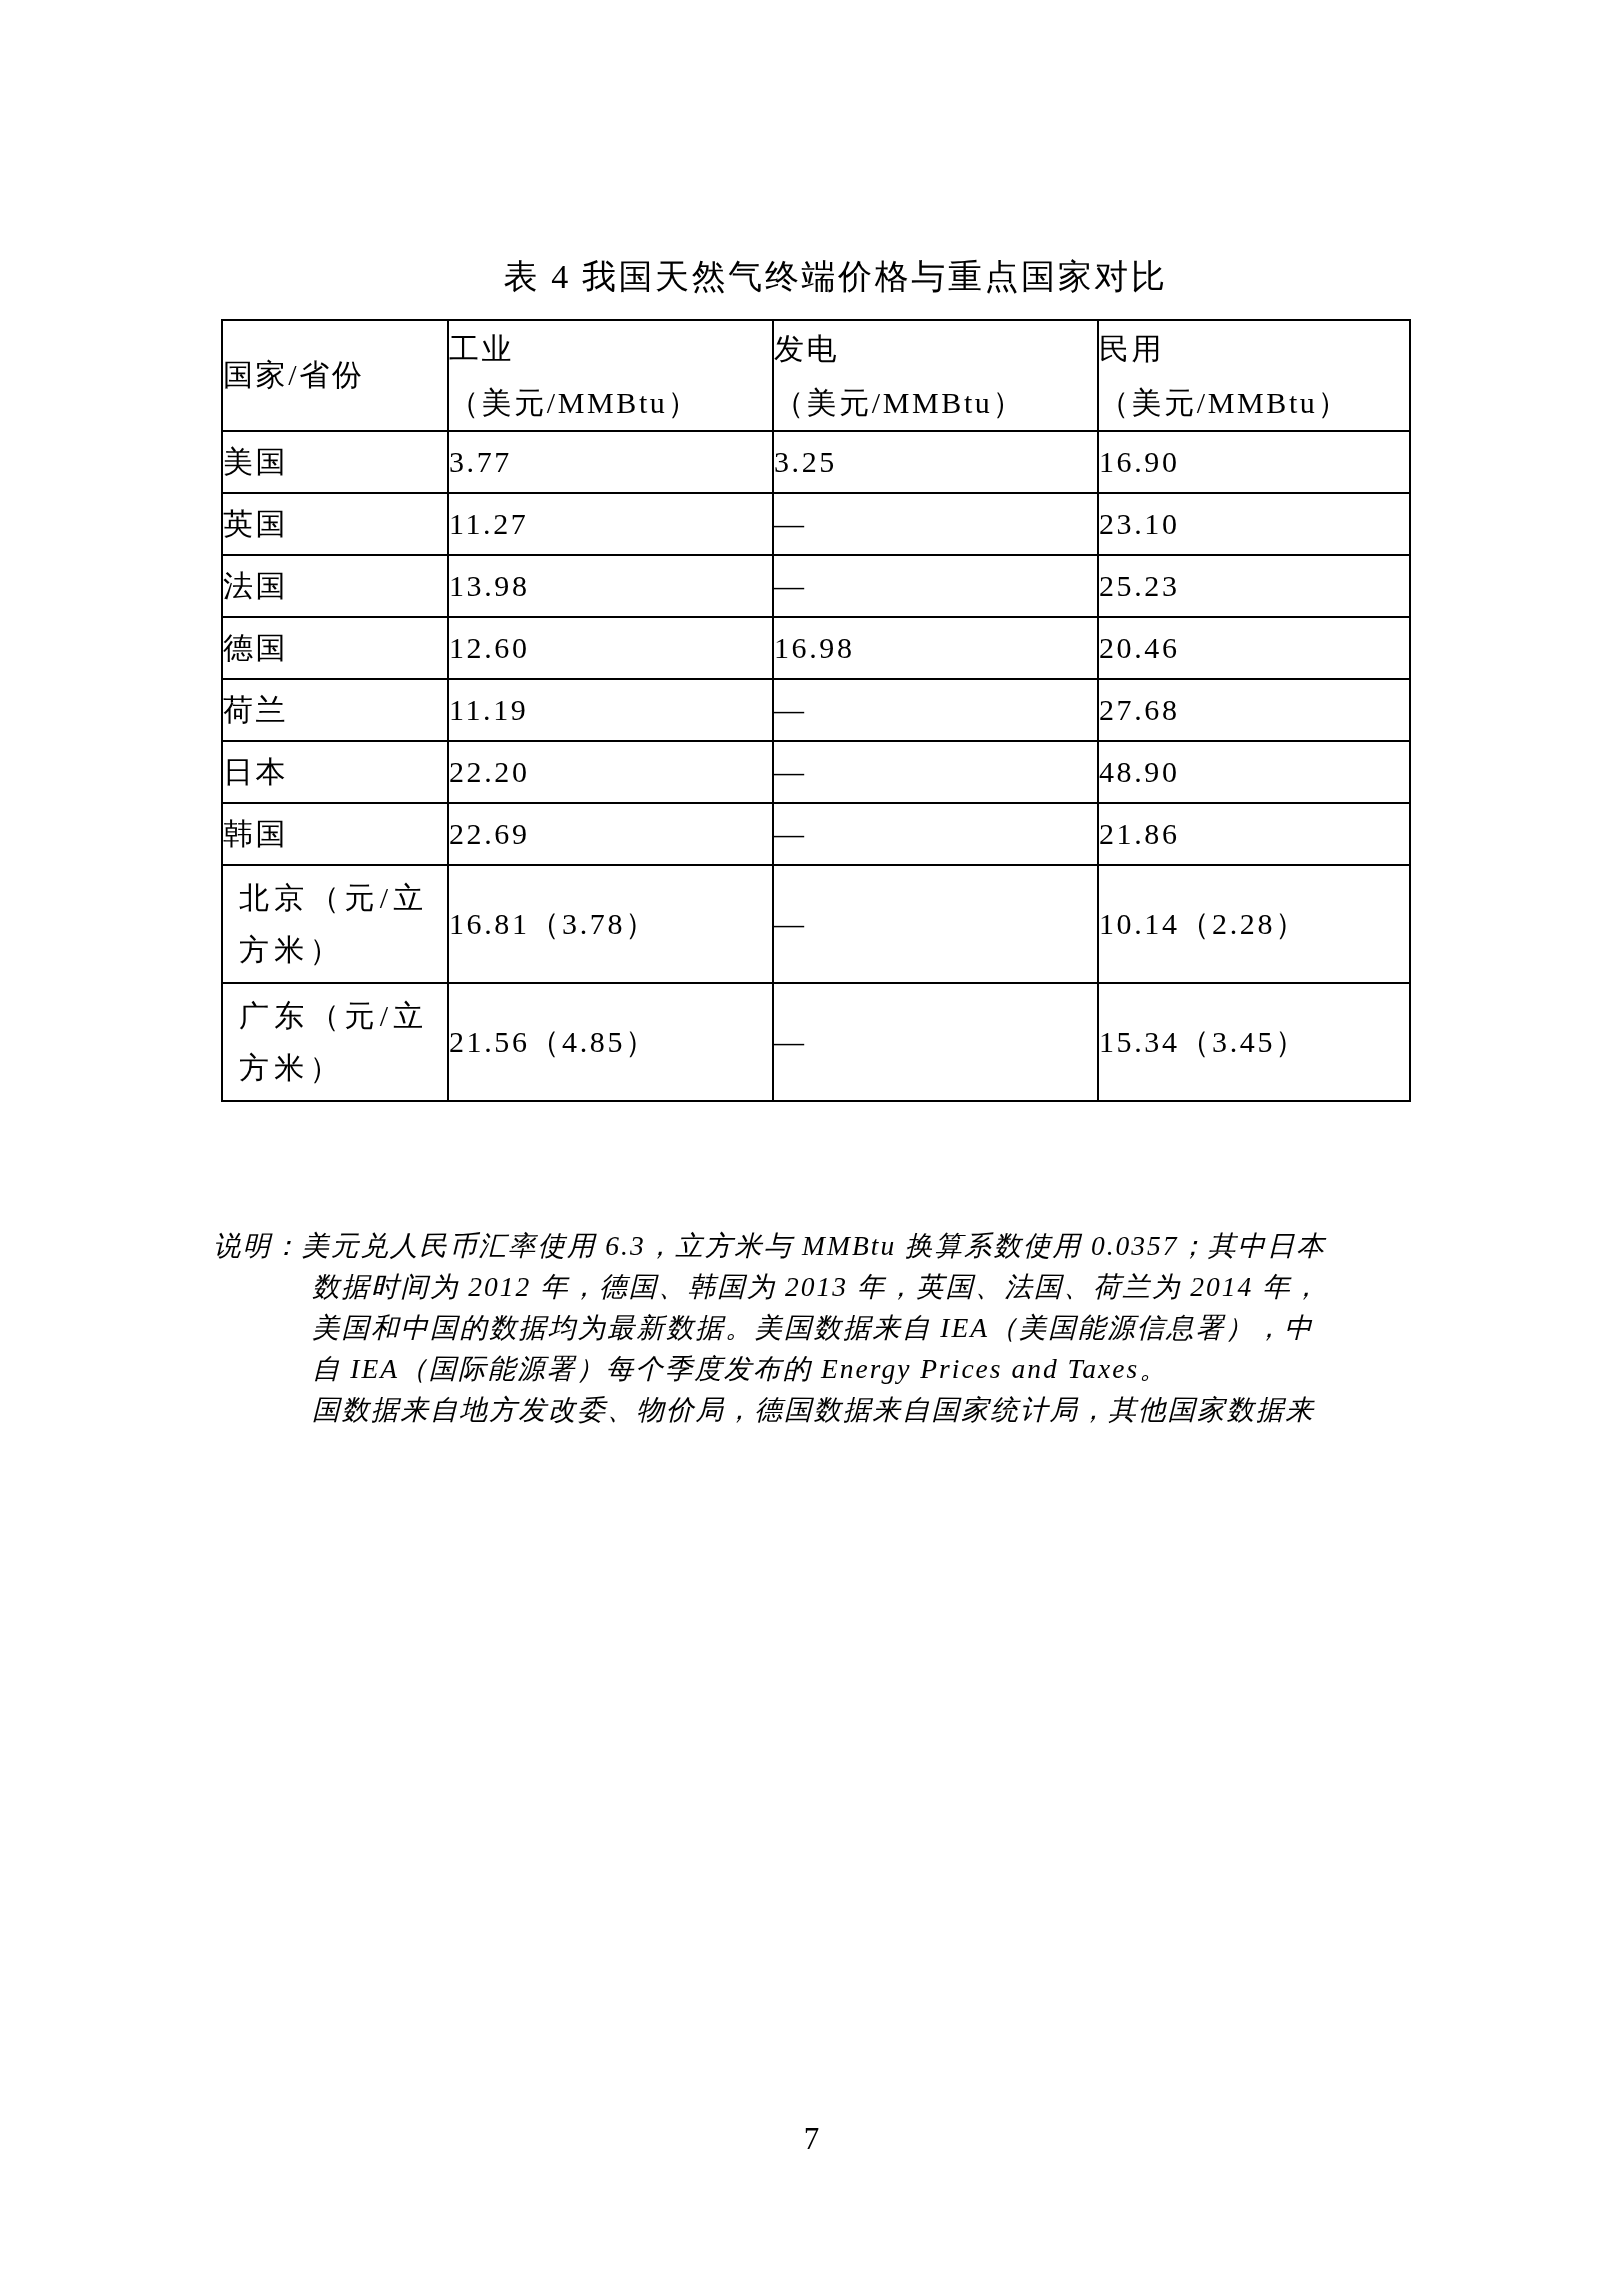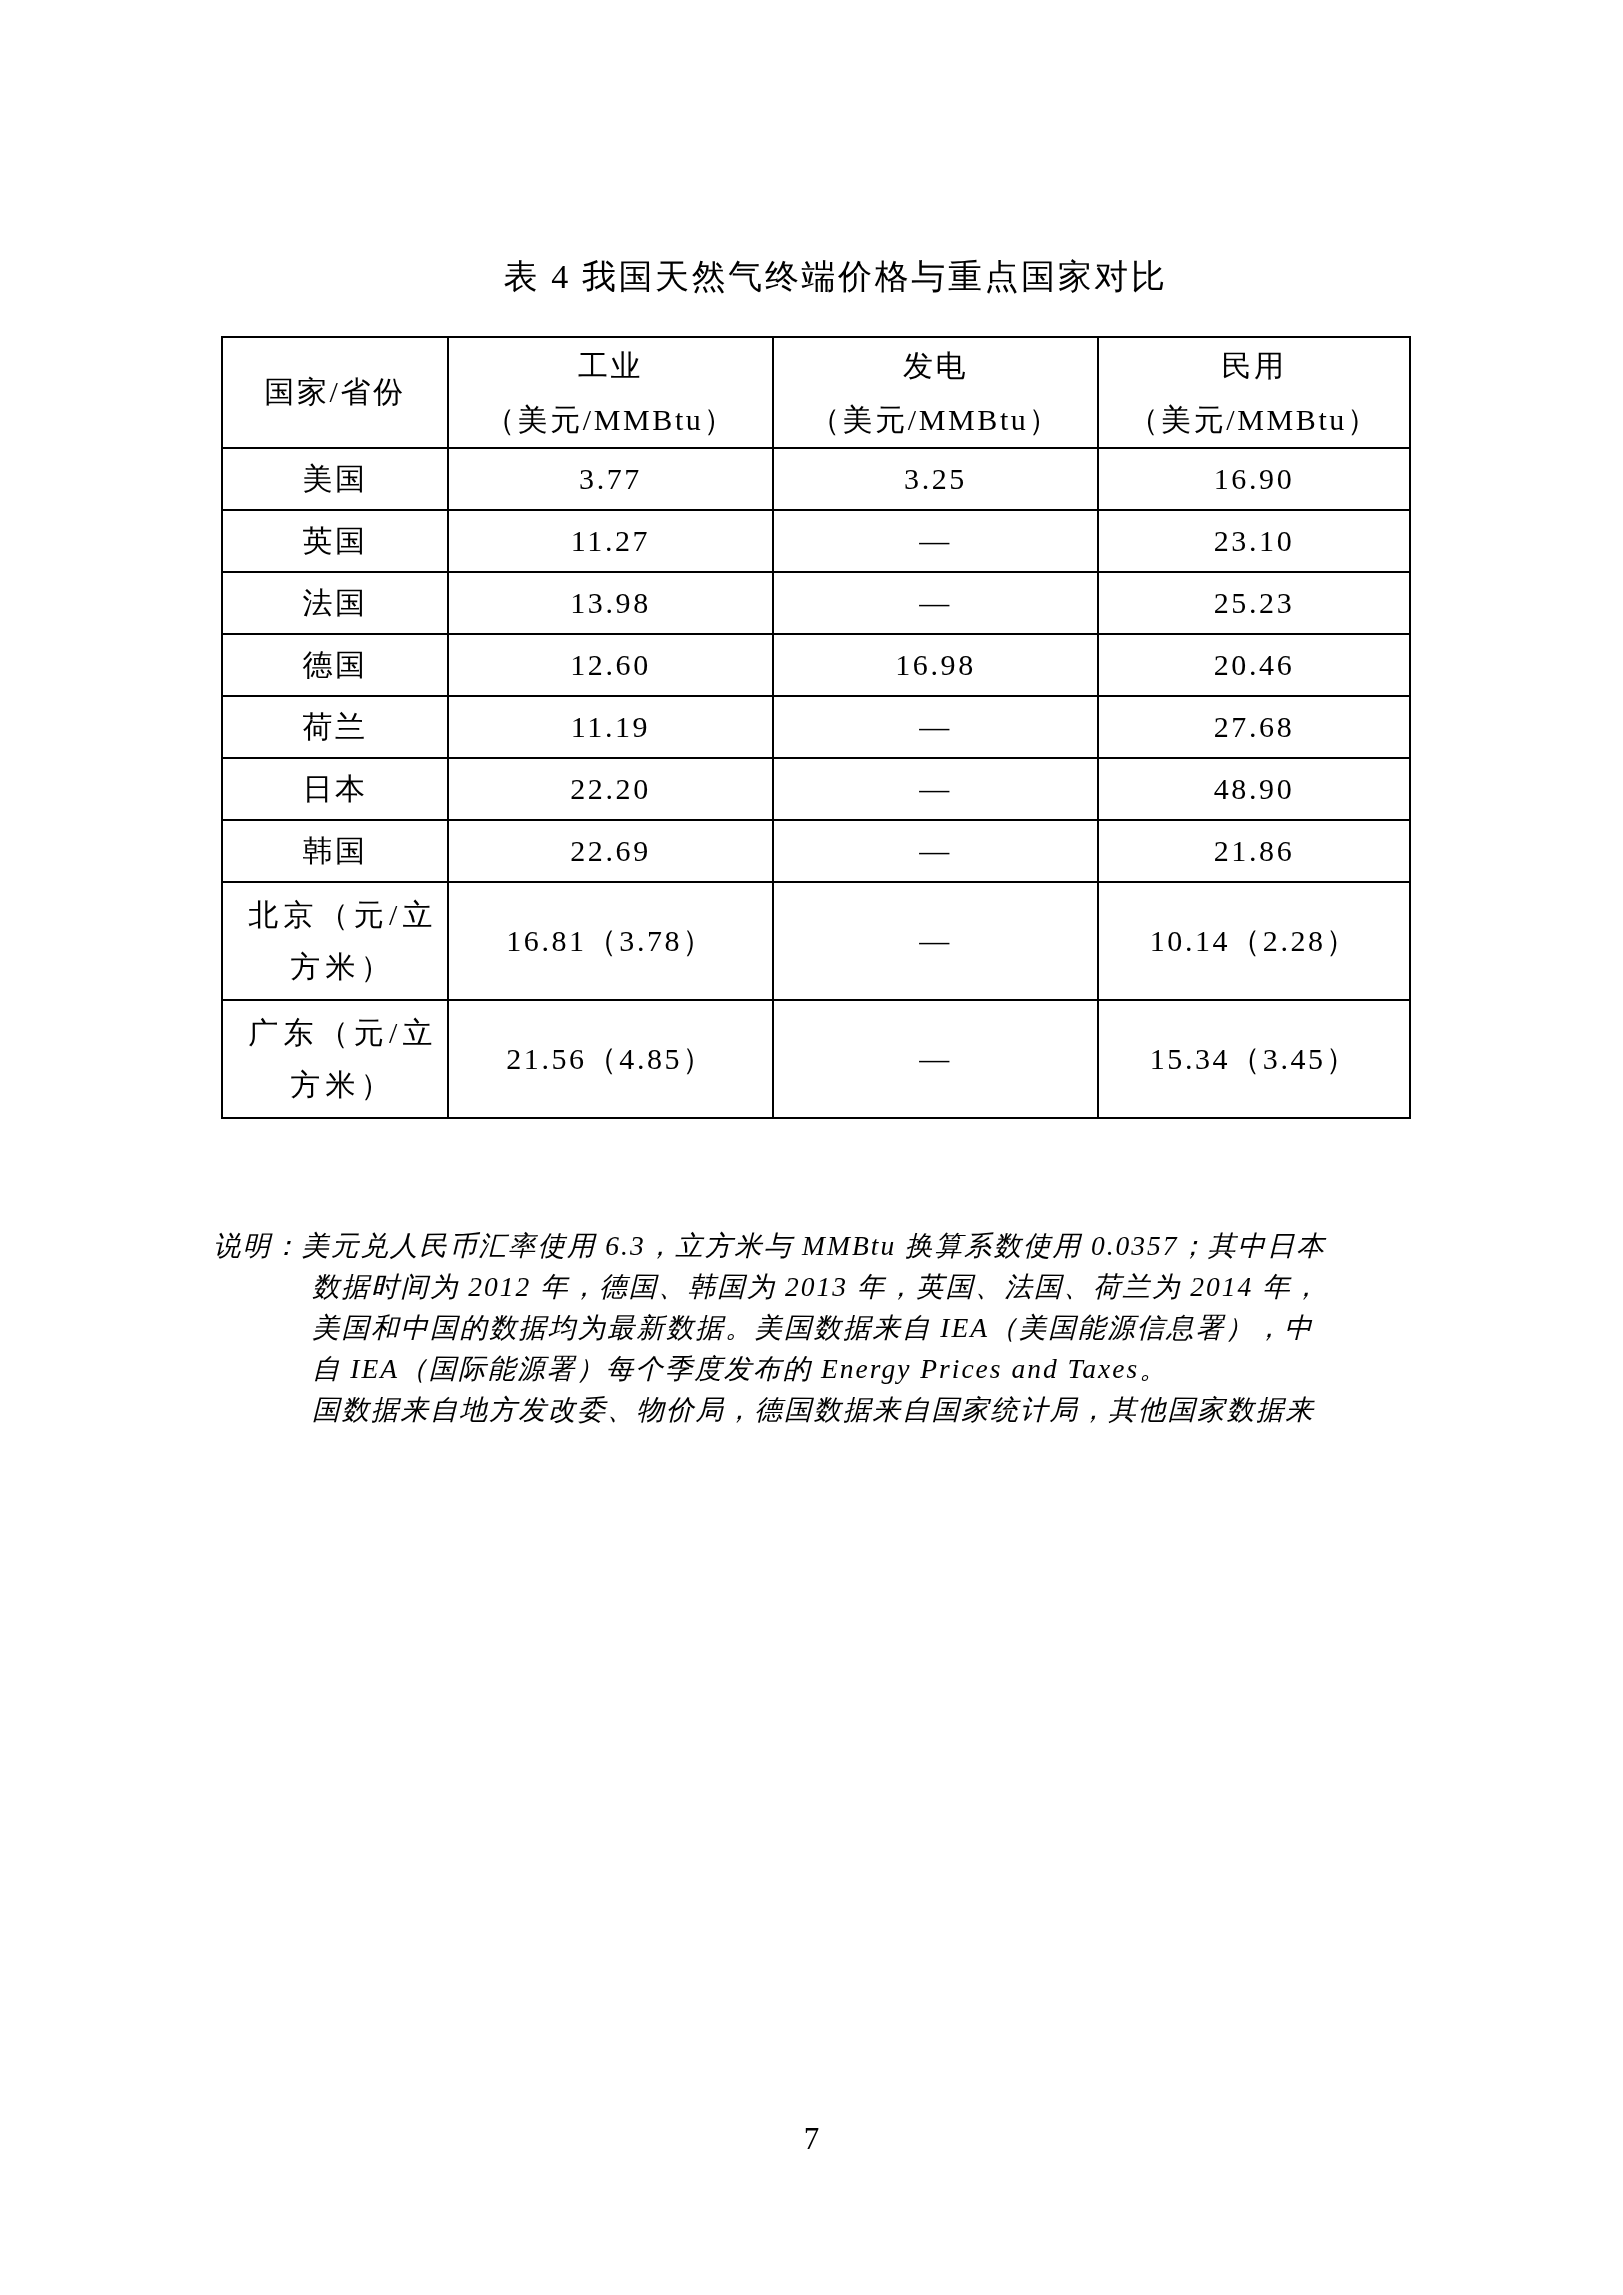--- a/index.html
+++ b/index.html
@@ -23,26 +23,26 @@
     width: 100%;
     text-align: center;
     font-size: 34px;
     letter-spacing: 2.6px;
     white-space: nowrap;
     padding-left: 24px;
   }
 
   table.gas-table {
     position: absolute;
-    top: 336px;
+    top: 319px;
     left: 221px;
     width: 1188px;
     border-collapse: collapse;
     table-layout: fixed;
-    text-align: center;
+    text-align: left;
     font-size: 30px;
   }
   table.gas-table td {
     border: 2px solid #000000;
     padding: 0;
     vertical-align: middle;
     letter-spacing: 2.6px;
   }
   col.c1 { width: 226px; }
   col.c2 { width: 325px; }

